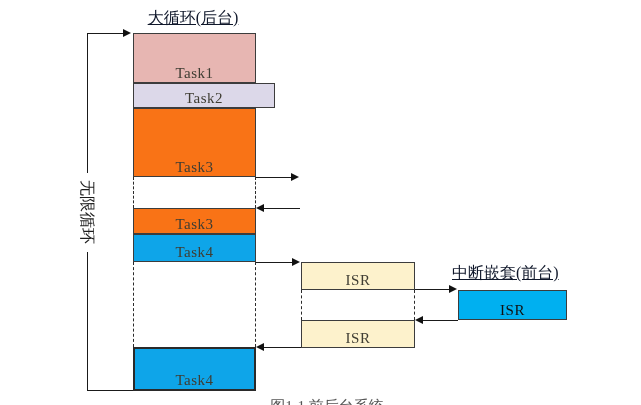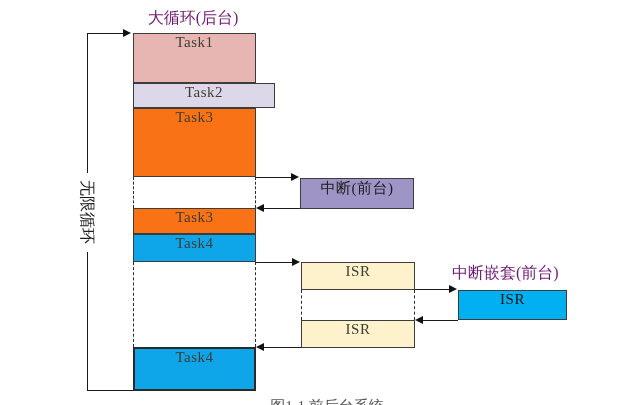--- a/index.html
+++ b/index.html
@@ -5,41 +5,41 @@
   html,body{margin:0;padding:0;background:#fff;}
   #canvas{
     position:relative;width:641px;height:405px;background:#ffffff;
     overflow:hidden;
     font-family:"Liberation Serif","DejaVu Serif",serif;
     color:#222;
   }
   .box{
     position:absolute;box-sizing:border-box;
     border:1px solid #3c3c3c;
-    display:flex;align-items:flex-start;justify-content:center;
+    display:flex;align-items:flex-end;justify-content:center;
     font-size:15px;color:#3f3d33;letter-spacing:0.5px;
   }
   .task1{background:#e7b6b2;}
   .task2{background:#dcd8e9;}
   .task3{background:#f97316;}
   .task4{background:#0ea5e9;}
   .task4-final{border-width:2px;border-color:#2a2a2a;}
   .interrupt{background:#9e94c6;font-size:15px;color:#1d1d1d;}
   .isr{background:#fdf2cc;}
   .nested-isr{background:#00b0f0;color:#111;}
   .hline{position:absolute;height:0;border-top:1px solid #1a1a1a;}
   .vline{position:absolute;width:0;border-left:1px solid #1a1a1a;}
   .vdash{position:absolute;width:0;border-left:1px dashed #2a2a2a;}
   .arrow-r{position:absolute;width:0;height:0;
     border-top:4px solid transparent;border-bottom:4px solid transparent;
     border-left:8px solid #111;}
   .arrow-l{position:absolute;width:0;height:0;
     border-top:4px solid transparent;border-bottom:4px solid transparent;
     border-right:8px solid #111;}
-  .lbl{position:absolute;font-size:16px;color:#701a75;white-space:nowrap;}
+  .lbl{position:absolute;font-size:16px;color:#0f172a;white-space:nowrap;text-decoration:underline;}
   .title{width:246px;text-align:center;}
   .vertical-label{
     position:absolute;left:50px;top:203px;width:76px;height:18px;
     transform:rotate(90deg);transform-origin:center center;
     font-size:16px;color:#1c1c1c;text-align:center;white-space:nowrap;
     background:transparent;
   }
   .caption{
     position:absolute;top:399px;left:227px;width:200px;
     text-align:center;font-size:15px;line-height:15px;color:#555;
@@ -80,23 +80,20 @@
     <span>Task4</span>
   </div>
 
   <div class="vdash" style="left:133px;top:262px;height:85px;"></div>
   <div class="vdash" style="left:255px;top:262px;height:85px;"></div>
 
   <div class="box task4 task4-final" style="left:133px;top:347px;width:123px;height:44px;">
     <span>Task4</span>
   </div>
 
-  <div class="box interrupt" style="left:300px;top:178px;width:114px;height:31px;">
-    <span>中断(前台)</span>
-  </div>
 
   <div class="hline" style="left:256px;top:177px;width:36px;"></div>
   <div class="arrow-r" style="left:291px;top:173px;"></div>
 
   <div class="hline" style="left:264px;top:208px;width:36px;"></div>
   <div class="arrow-l" style="left:256px;top:204px;"></div>
 
   <div class="box isr" style="left:301px;top:262px;width:114px;height:28px;">
     <span>ISR</span>
   </div>

